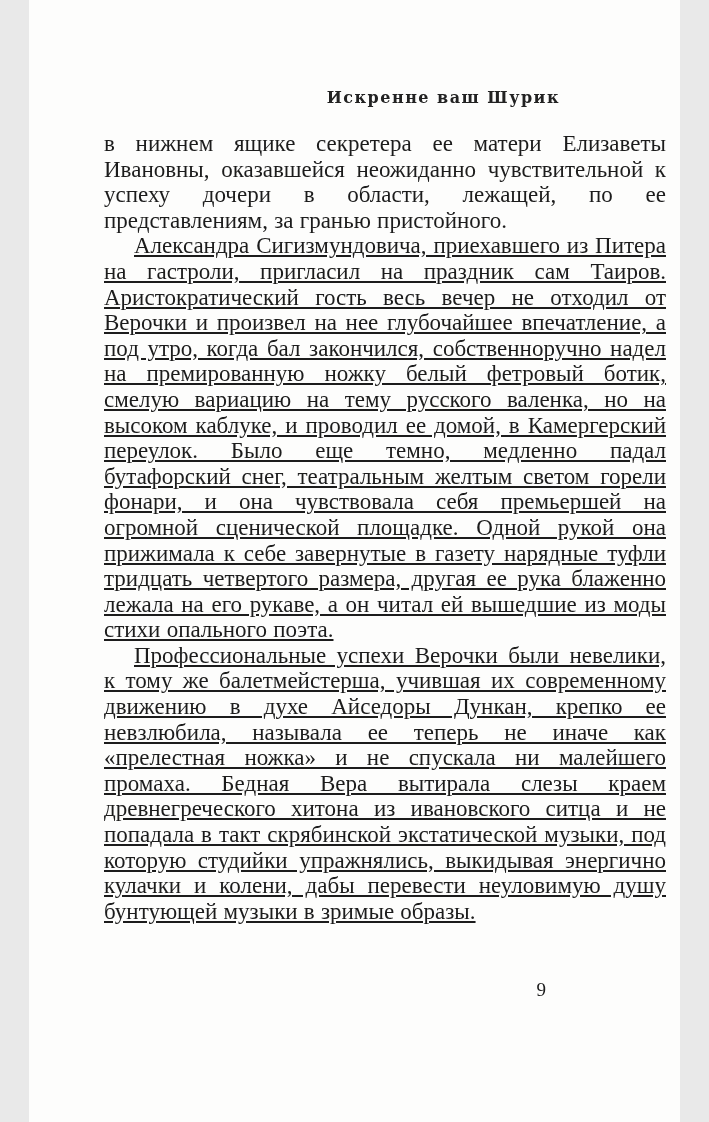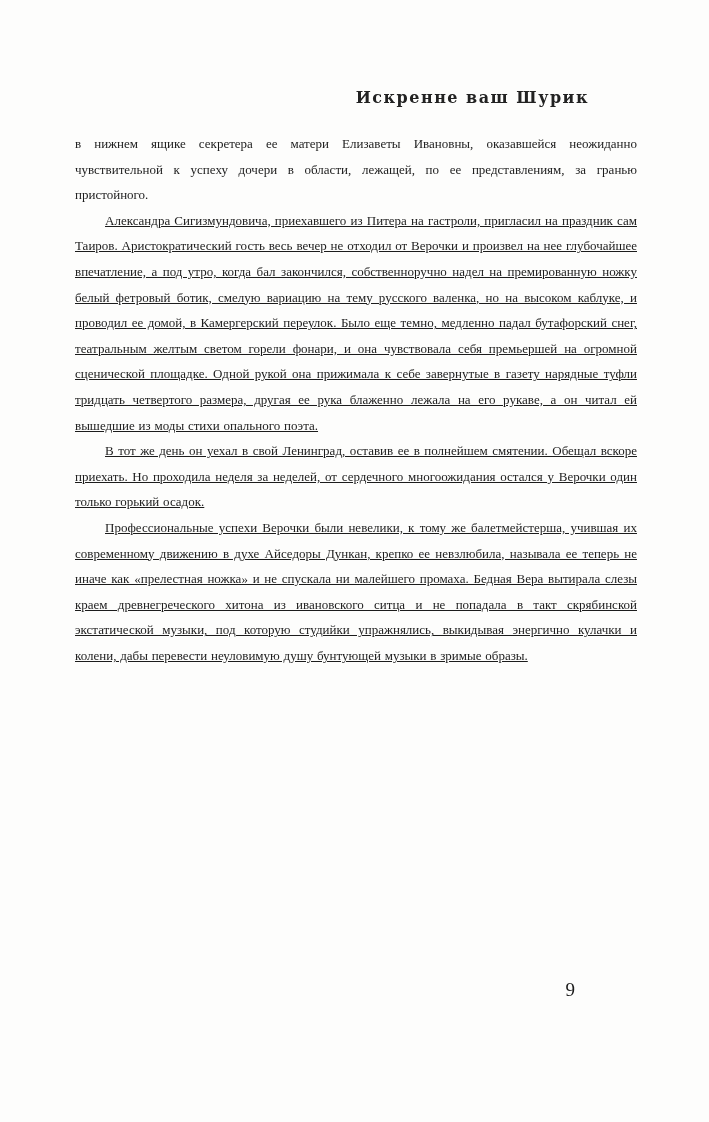--- a/index.html
+++ b/index.html
@@ -2,21 +2,21 @@
 <html lang="ru"><head>
 <meta charset="utf-8">
 <style>
   html, body {
     margin: 0;
     padding: 0;
     background: #e9e9e9;
   }
   .book-page {
     position: relative;
-    width: 709px;
+    width: 651px;
     height: 1122px;
     margin: 0 auto;
     background: #fdfdfc;
     color: #1c1c1c;
     font-family: "Liberation Serif", "DejaVu Serif", serif;
     overflow: hidden;
     box-sizing: border-box;
   }
   .running-header {
     position: absolute;
@@ -27,21 +27,21 @@
     letter-spacing: 1.5px;
     color: #222;
     font-family: "DejaVu Serif", "Liberation Serif", serif;
     white-space: nowrap;
   }
   .text-block {
     position: absolute;
     top: 131px;
     left: 75px;
     width: 562px;
-    font-size: 13px;
+    font-size: 23px;
     line-height: 25.6px;
     text-align: justify;
     text-justify: inter-word;
     hyphens: auto;
     -webkit-hyphens: auto;
     word-spacing: 0.5px;
   }
   .para {
     margin: 0;
     text-indent: 0;
@@ -60,18 +60,17 @@
 </style>
 </head>
 <body>
 
 <div class="book-page">
   <div class="running-header">Искренне ваш Шурик</div>
 
   <div class="text-block">
       <p class="para" lang="ru">в нижнем ящике секретера ее матери Елизаветы Ивановны, оказавшейся неожиданно чувствительной к успеху дочери в области, лежащей, по ее представлениям, за гранью пристойного.</p>
       <p class="para indent" lang="ru">Александра Сигизмундовича, приехавшего из Питера на гастроли, пригласил на праздник сам Таиров. Аристократический гость весь вечер не отходил от Верочки и произвел на нее глубочайшее впечатление, а под утро, когда бал закончился, собственноручно надел на премированную ножку белый фетровый ботик, смелую вариацию на тему русского валенка, но на высоком каблуке, и проводил ее домой, в Камергерский переулок. Было еще темно, медленно падал бутафорский снег, театральным желтым светом горели фонари, и она чувствовала себя премьершей на огромной сценической площадке. Одной рукой она прижимала к себе завернутые в газету нарядные туфли тридцать четвертого размера, другая ее рука блаженно лежала на его рукаве, а он читал ей вышедшие из моды стихи опального поэта.</p>
-      <p class="para indent" lang="ru">В тот же день он уехал в свой Ленинград, оставив ее в полнейшем смятении. Обещал вскоре приехать. Но проходила неделя за неделей, от сердечного многоожидания остался у Верочки один только горький осадок.</p>
       <p class="para indent" lang="ru">Профессиональные успехи Верочки были невелики, к тому же балетмейстерша, учившая их современному движению в духе Айседоры Дункан, крепко ее невзлюбила, называла ее теперь не иначе как «прелестная ножка» и не спускала ни малейшего промаха. Бедная Вера вытирала слезы краем древнегреческого хитона из ивановского ситца и не попадала в такт скрябинской экстатической музыки, под которую студийки упражнялись, выкидывая энергично кулачки и колени, дабы перевести неуловимую душу бунтующей музыки в зримые образы.</p>
     </div>
 
   <div class="page-number">9</div>
 </div>
 
 </body></html>

